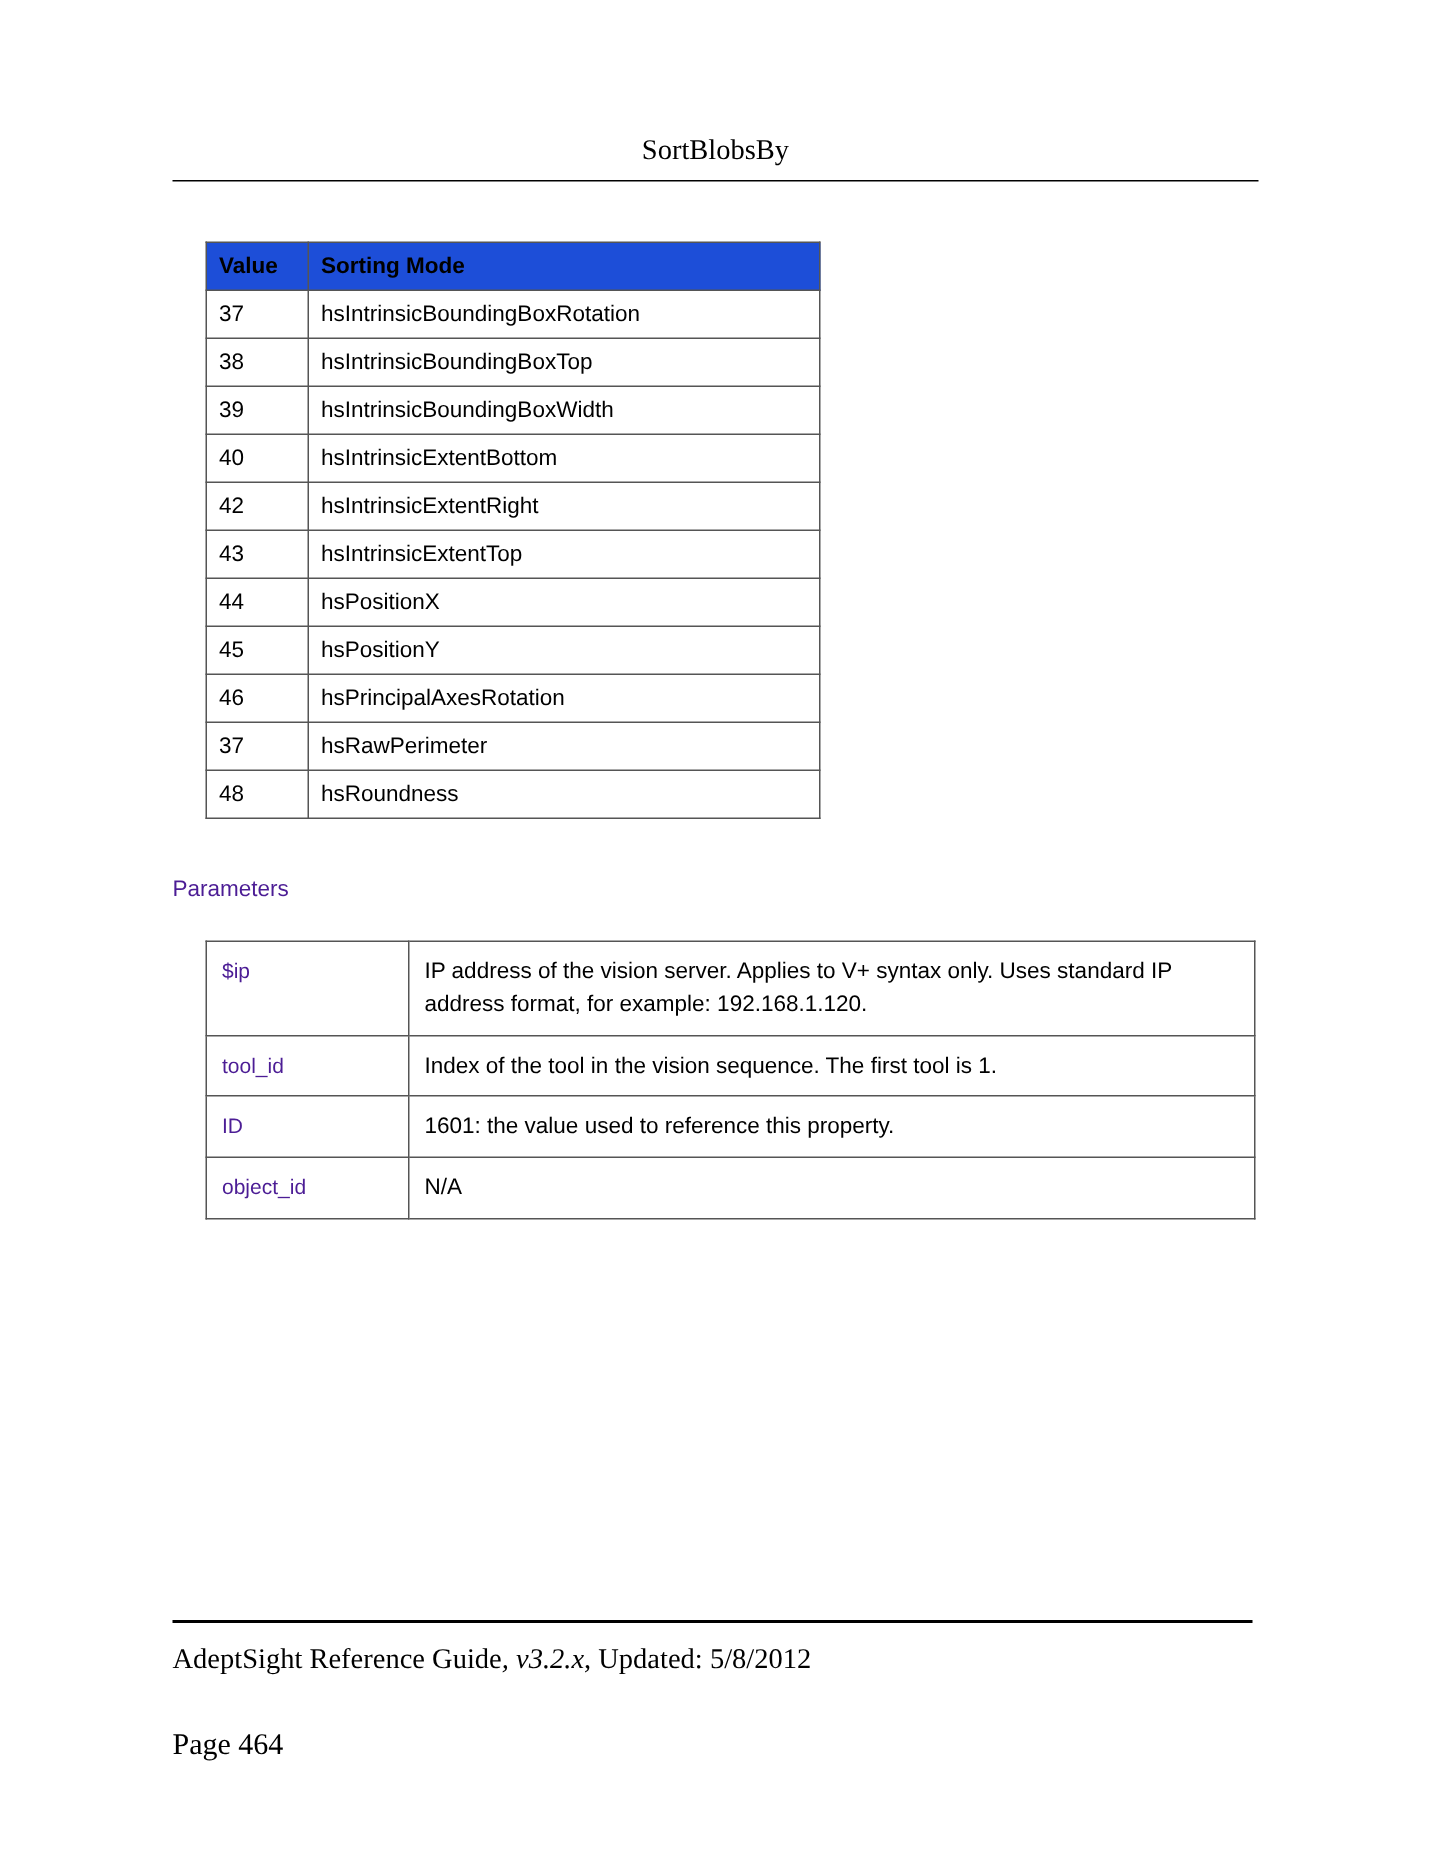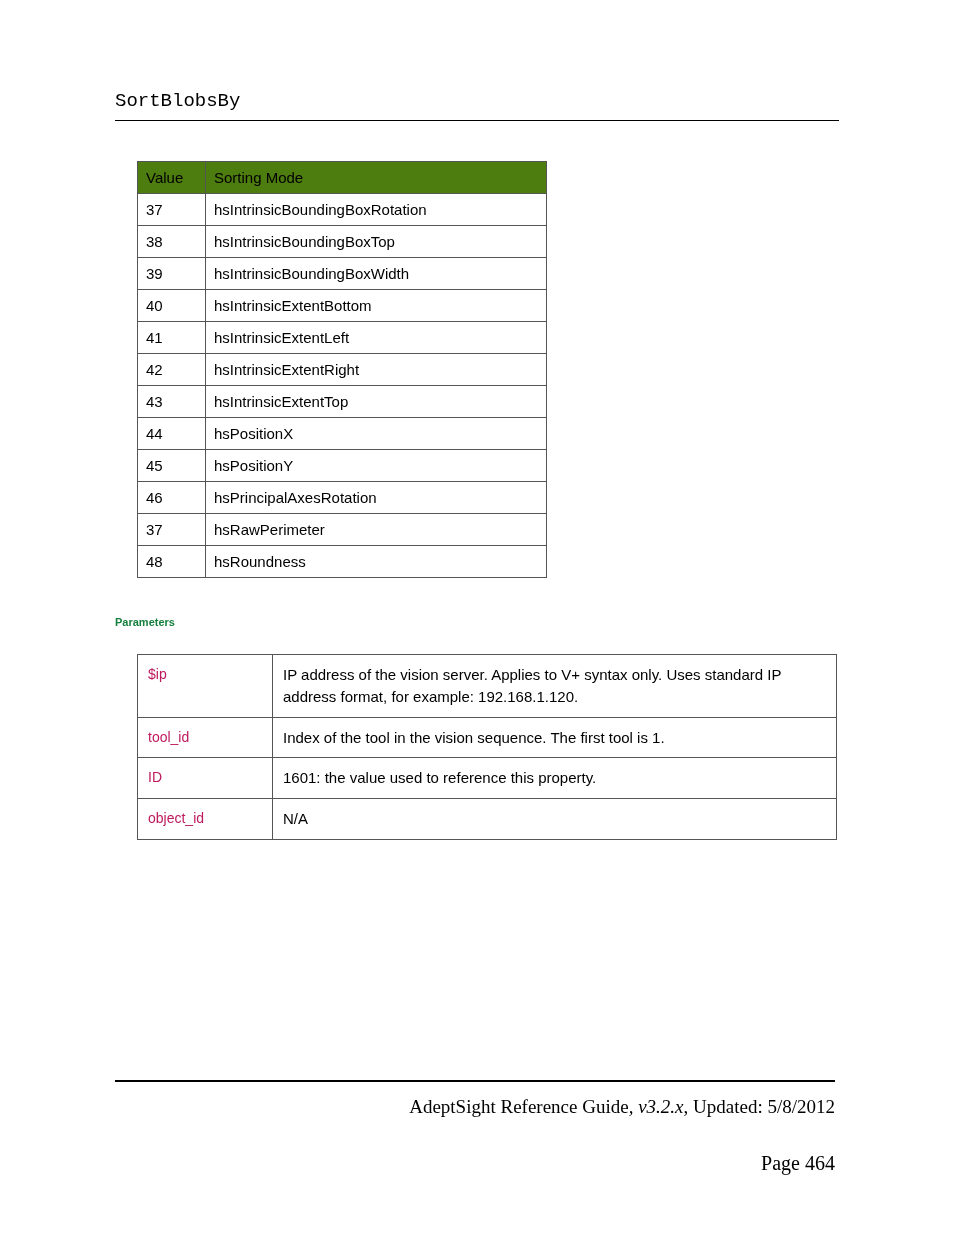--- a/index.html
+++ b/index.html
@@ -10,22 +10,22 @@
     font-family: Arial, Helvetica, sans-serif;
     color: #000;
     width: 954px;
     height: 1235px;
     position: relative;
   }
   .page {
     padding: 90px 115px 0 115px;
   }
   .header-title {
-    text-align: left;
-    font-family: Liberation Mono, monospace;
+    text-align: center;
+    font-family: Liberation Serif, serif;
     font-size: 19px;
     padding-bottom: 8px;
   }
   .header-rule {
     border: none;
     border-top: 1.5px solid #000;
     margin: 0 0 40px 0;
   }
   .sort-table {
     border-collapse: collapse;
@@ -33,55 +33,55 @@
     width: 410px;
     font-size: 15px;
   }
   .sort-table th, .sort-table td {
     border: 1px solid #555;
     padding: 7px 8px;
     text-align: left;
     vertical-align: middle;
   }
   .sort-table th {
-    background: #4d7c0f;
-    font-weight: normal;
+    background: #1d4ed8;
+    font-weight: bold;
   }
   .sort-table th.col-value, .sort-table td.col-value { width: 68px; }
   .section-heading {
-    color: #15803d;
-    font-weight: bold;
-    font-size: 11px;
+    color: #4c1d95;
+    font-weight: normal;
+    font-size: 15px;
     margin: 38px 0 26px 0;
   }
   .params-table {
     border-collapse: collapse;
     margin-left: 22px;
     width: 700px;
     font-size: 15px;
   }
   .params-table td {
     border: 1px solid #555;
     padding: 9px 10px;
     text-align: left;
     vertical-align: top;
     line-height: 1.45;
   }
   .params-table td.param-name {
     width: 135px;
-    color: #be185d;
+    color: #4c1d95;
     font-family: Verdana, Geneva, sans-serif;
     font-size: 14px;
   }
   .footer {
     position: absolute;
     left: 115px;
     right: 119px;
     bottom: 60px;
-    text-align: right;
+    text-align: left;
     font-family: "Times New Roman", Times, serif;
   }
   .footer-rule {
     border: none;
     border-top: 2px solid #000;
     margin: 0 0 14px 0;
   }
   .footer-line {
     font-size: 19px;
     margin-bottom: 34px;
@@ -114,24 +114,20 @@
           <td class="col-value">38</td>
           <td>hsIntrinsicBoundingBoxTop</td>
         </tr>
         <tr>
           <td class="col-value">39</td>
           <td>hsIntrinsicBoundingBoxWidth</td>
         </tr>
         <tr>
           <td class="col-value">40</td>
           <td>hsIntrinsicExtentBottom</td>
-        </tr>
-        <tr>
-          <td class="col-value">41</td>
-          <td>hsIntrinsicExtentLeft</td>
         </tr>
         <tr>
           <td class="col-value">42</td>
           <td>hsIntrinsicExtentRight</td>
         </tr>
         <tr>
           <td class="col-value">43</td>
           <td>hsIntrinsicExtentTop</td>
         </tr>
         <tr>

